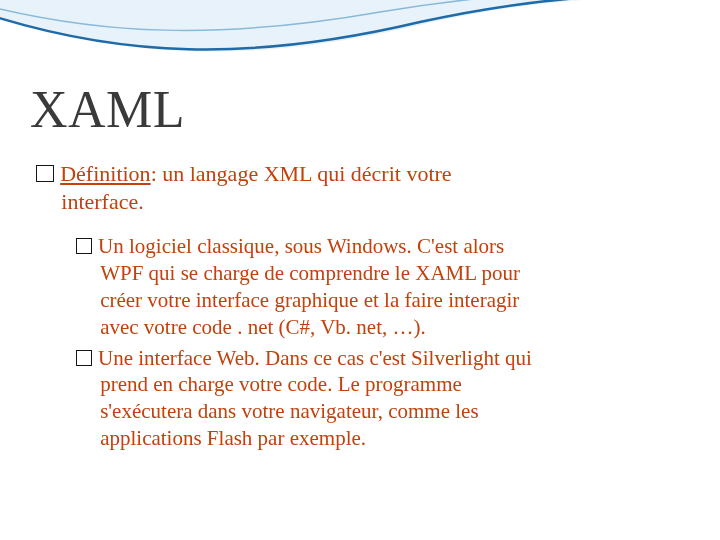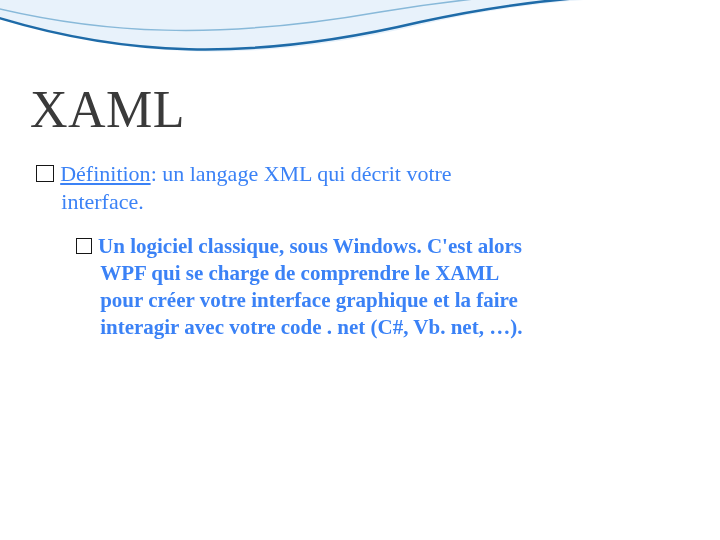--- a/index.html
+++ b/index.html
@@ -37,42 +37,41 @@
     font-size: 52px;
     font-weight: 400;
     color: #3a3a3a;
     letter-spacing: 0.5px;
   }
   .body {
     position: absolute;
     left: 36px;
     right: 40px;
     top: 160px;
-    color: #3b82f6;
+    color: #c2410c;
   }
   .lvl1 {
     font-size: 22px;
     line-height: 1.25;
     margin-bottom: 18px;
     text-indent: -1.15em;
     padding-left: 1.15em;
   }
   .lvl1 .bullet {
     display: inline-block;
     width: 0.80em;
     height: 0.80em;
     border: 1.5px solid #161616;
     vertical-align: -0.06em;
     margin-right: 0.30em;
     box-sizing: border-box;
   }
   .lvl1 .label { text-decoration: underline; }
   .lvl2-block {
     margin-left: 40px;
-    font-weight: bold;
   }
   .lvl2 {
     font-size: 21px;
     line-height: 1.28;
     margin-bottom: 4px;
     text-indent: -1.15em;
     padding-left: 1.15em;
   }
   .lvl2 .bullet {
     display: inline-block;
@@ -103,17 +102,20 @@
 
     <div class="lvl1">
       <span class="bullet"></span><span class="label">Définition</span><span>: un langage XML qui décrit votre interface.</span>
     </div>
 
 
     <div class="lvl2-block">
       <div class="lvl2">
         <span class="bullet"></span><span>Un logiciel classique, sous Windows. C'est alors WPF qui se charge de comprendre le XAML pour créer votre interface graphique et la faire interagir avec votre code . net (C#, Vb. net, …).</span>
       </div>
+      <div class="lvl2">
+        <span class="bullet"></span><span>Une interface Web. Dans ce cas c'est Silverlight qui prend en charge votre code. Le programme s'exécutera dans votre navigateur, comme les applications Flash par exemple.</span>
+      </div>
     </div>
 
   </div>
 
 </div>
 
 </body></html>

